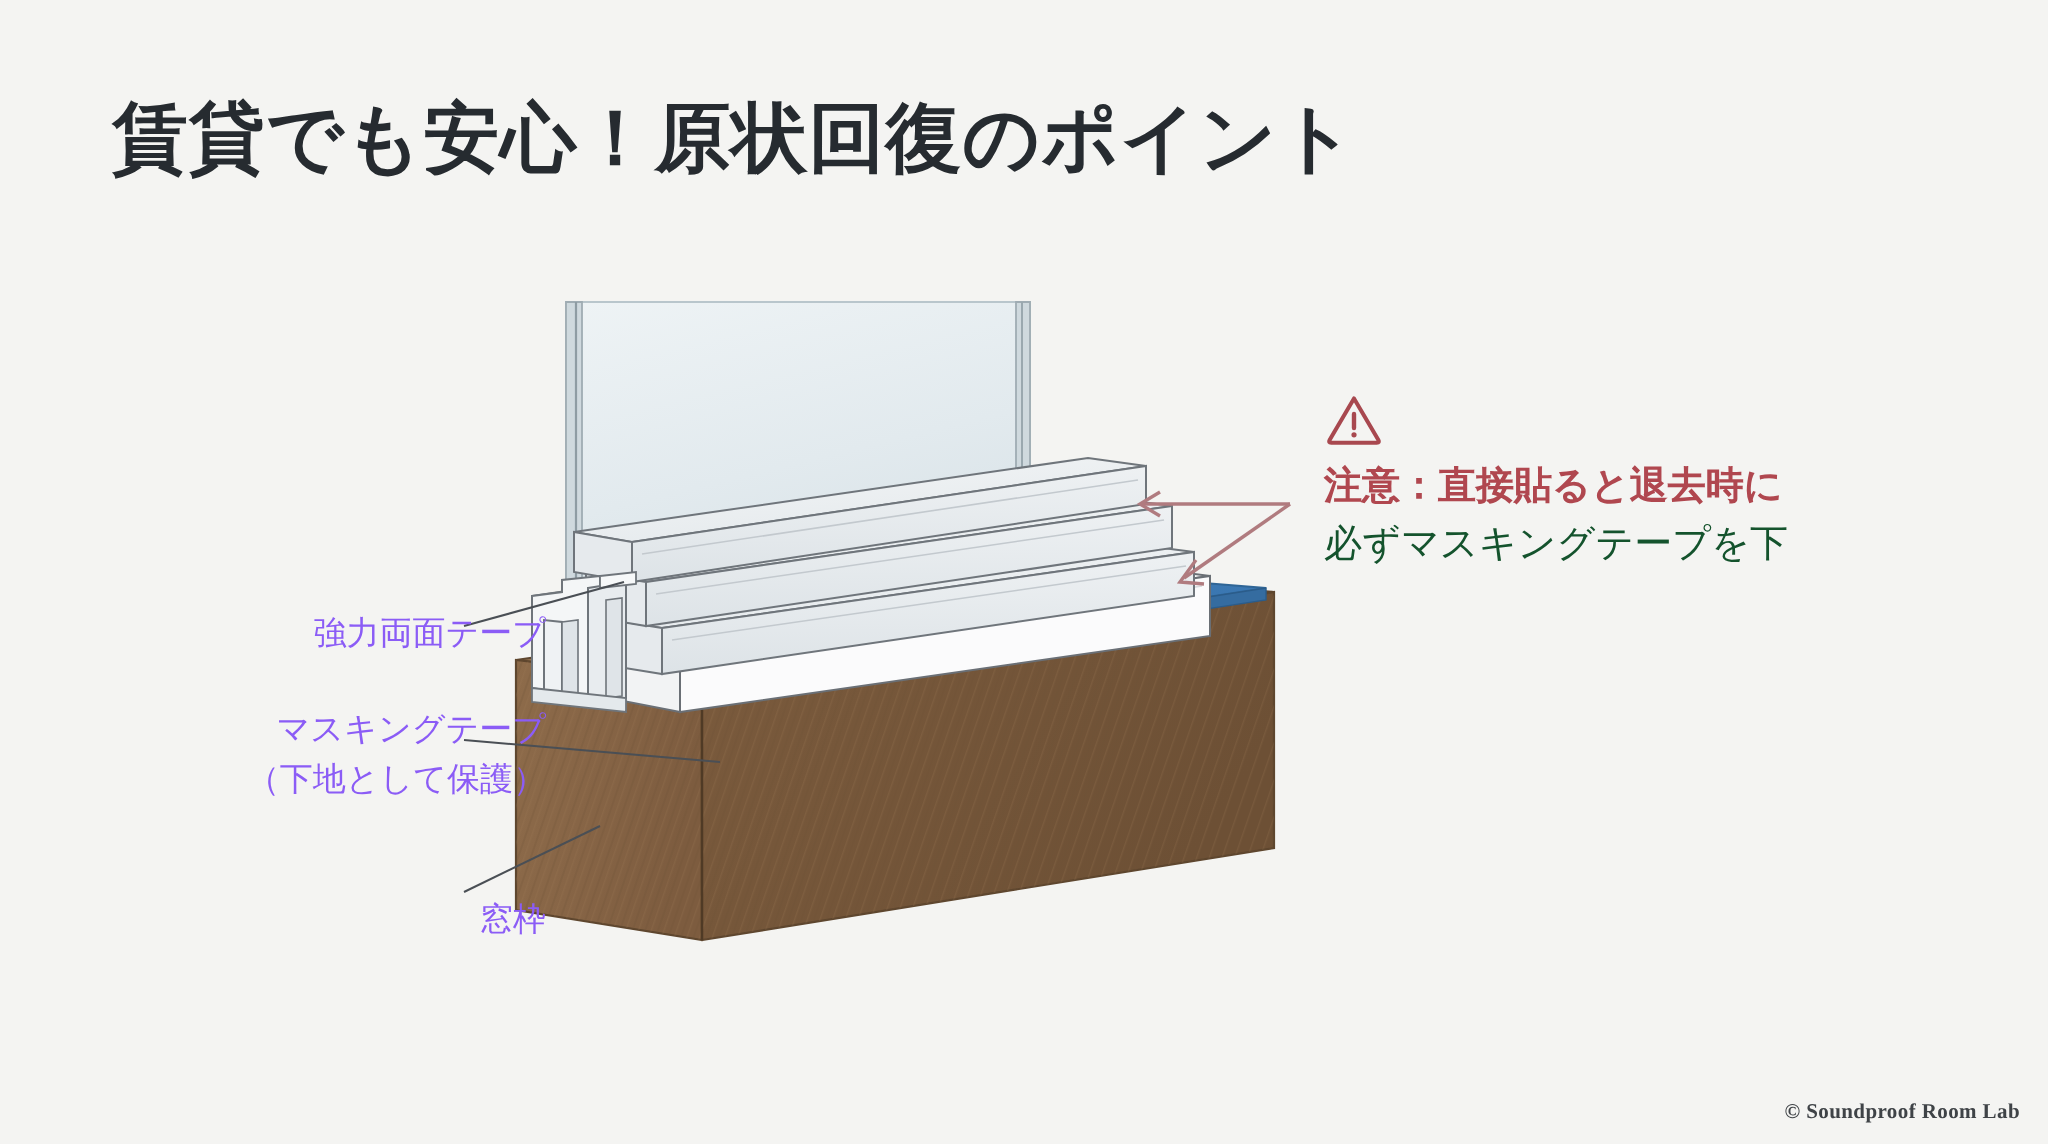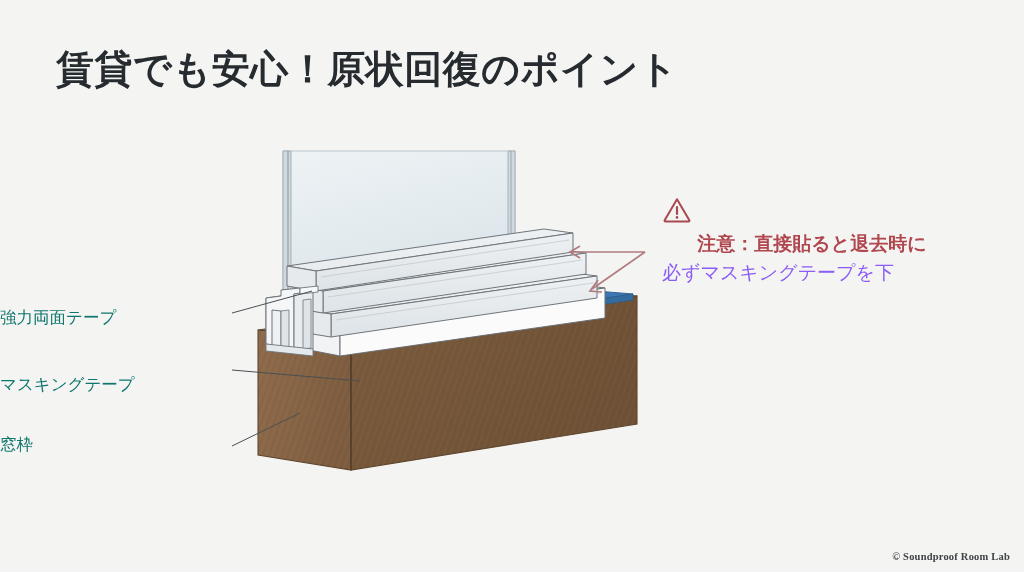--- a/index.html
+++ b/index.html
@@ -38,40 +38,41 @@
     position: absolute;
     left: 0;
     top: 0;
     width: 1024px;
     height: 572px;
   }
 
   
   .label {
     position: absolute;
-    color: #0f766e;
+    color: #8b5cf6;
     font-size: 16.5px;
     line-height: 1.5;
-    text-align: left;
+    text-align: right;
     white-space: nowrap;
+    margin-left: 48px;
   }
   #label-tape {
     left: 0;
     width: 225px;
     top: 305px;
   }
   #label-masking {
     left: 0;
     width: 225px;
-    top: 372px;
+    top: 353px;
   }
   #label-frame {
     left: 0;
     width: 225px;
-    top: 432px;
+    top: 448px;
   }
 
   
   #warning {
     position: absolute;
     left: 662px;
     top: 196px;
     width: 300px;
   }
   #warn-icon {
@@ -79,24 +80,23 @@
     margin-bottom: 7px;
   }
   .warn-line {
     font-size: 19px;
     line-height: 1.52;
     white-space: nowrap;
   }
   .warn-line.alert {
     color: #b0474f;
     font-weight: bold;
-    text-align: center;
   }
   .warn-line.note {
-    color: #8b5cf6;
+    color: #14532d;
   }
 
   
   #footer {
     position: absolute;
     right: 14px;
     bottom: 10px;
     font-size: 10.5px;
     font-weight: bold;
     color: #3f4347;
@@ -244,20 +244,21 @@
       </g>
     </g>
   </svg>
 
   <div class="label" id="label-tape">
     <span>強力両面テープ</span>
   </div>
 
   <div class="label" id="label-masking">
     <div>マスキングテープ</div>
+    <div>（下地として保護）</div>
   </div>
 
   <div class="label" id="label-frame">
     <span>窓枠</span>
   </div>
 
   <div id="warning">
     <svg id="warn-icon" width="30" height="27" viewBox="0 0 30 27">
       <path d="M15 3.2 L27.2 24 Q28 25.4 26.4 25.4 L3.6 25.4 Q2 25.4 2.8 24 Z" fill="none" stroke="#a8484f" stroke-width="2" stroke-linejoin="round"></path>
       <line x1="15" y1="11" x2="15" y2="18" stroke="#a8484f" stroke-width="2.2" stroke-linecap="round"></line>

